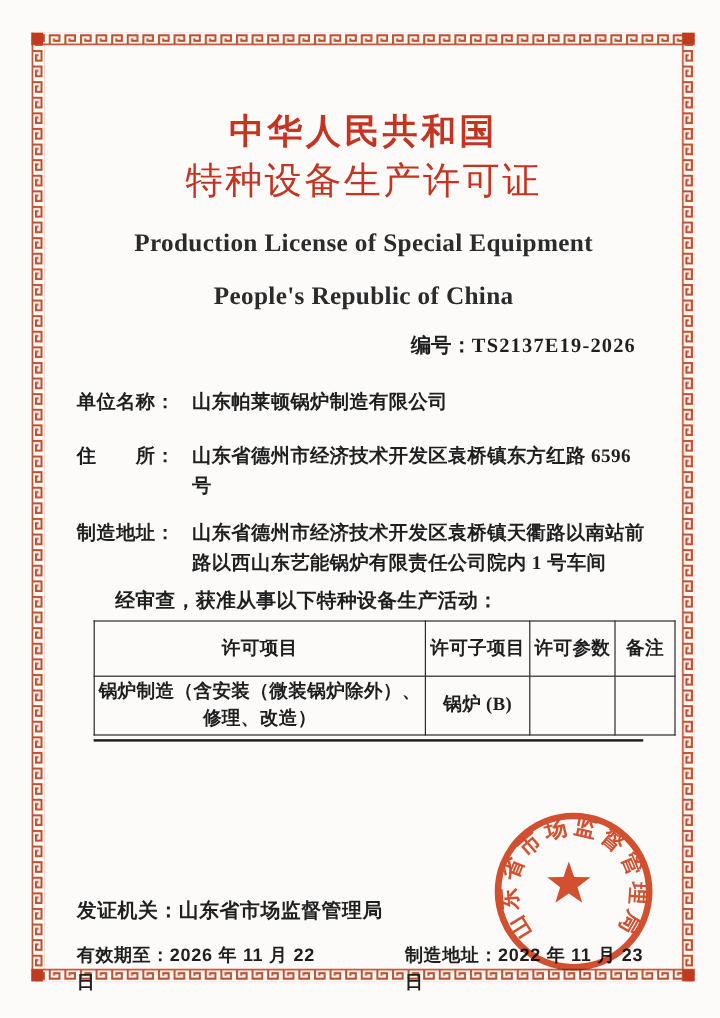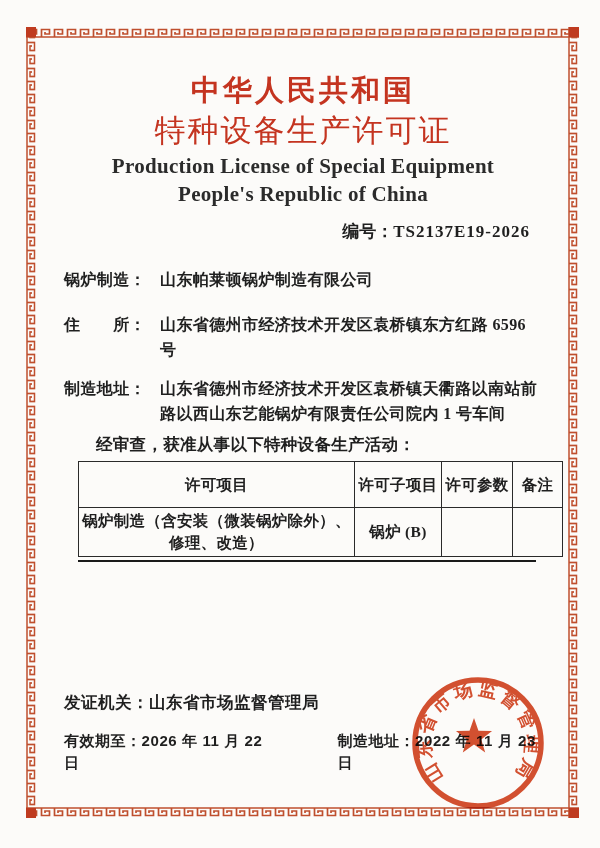--- a/index.html
+++ b/index.html
@@ -5,27 +5,27 @@
   html,body{margin:0;padding:0;}
   body{
     width:600px;height:848px;position:relative;overflow:hidden;
     background:#fcfbf9;
     font-family:"Liberation Serif","DejaVu Serif",serif;
     color:#1f1f1f;
   }
   .frame-svg{position:absolute;left:26px;top:27px;width:553px;height:791px;}
   .seal-svg{position:absolute;left:406px;top:671px;width:144px;height:144px;
             mix-blend-mode:multiply;opacity:.92;pointer-events:none;}
-  .content{position:absolute;left:0;top:39px;right:0;padding:32px 58px 0 64px;}
+  .content{position:absolute;left:0;top:39px;right:0;padding:52px 58px 0 64px;}
 
   .t-cn1{margin:0;text-align:center;color:#c43420;font-size:29px;line-height:1.32;
          font-weight:700;letter-spacing:3px;}
   .t-cn2{margin:2px 0 0 0;text-align:center;color:#c43420;font-size:31px;line-height:1.3;
          font-weight:400;letter-spacing:2px;}
-  .t-en{margin:0;text-align:center;color:#2b2b2b;font-size:21px;line-height:1.35;
+  .t-en{margin:16px;text-align:center;color:#2b2b2b;font-size:21px;line-height:1.35;
         font-weight:600;letter-spacing:.3px;}
 
   .license-line{margin-top:12px;text-align:right;padding-right:12px;
                 font-size:17px;font-weight:700;}
   .license-line .no-value{letter-spacing:1px;text-align:center;}
 
   .fields{margin-top:24px;}
   .field{display:flex;font-size:16px;font-weight:700;line-height:25px;letter-spacing:.4px;}
   .field-label{flex:0 0 96px;}
   .field-value{flex:1;}
@@ -84,21 +84,21 @@
   <h1 class="t-cn2">特种设备生产许可证</h1>
   <p class="t-en">Production License of Special Equipment</p>
   <p class="t-en">People's Republic of China</p>
 
   <div class="license-line">
     <span class="no-label">编号：</span><span class="no-value">TS2137E19-2026</span>
   </div>
 
   <div class="fields">
     <div class="field f1">
-      <span class="field-label">锅炉制造：</span>
+      <span class="field-label">单位名称：</span>
       <span class="field-value">山东帕莱顿锅炉制造有限公司</span>
     </div>
     <div class="field f2">
       <span class="field-label">住　　所：</span>
       <span class="field-value">山东省德州市经济技术开发区袁桥镇东方红路 6596 号</span>
     </div>
     <div class="field f3">
       <span class="field-label">制造地址：</span>
       <span class="field-value">山东省德州市经济技术开发区袁桥镇天衢路以南站前路以西山东艺能锅炉有限责任公司院内 1 号车间</span>
     </div>

